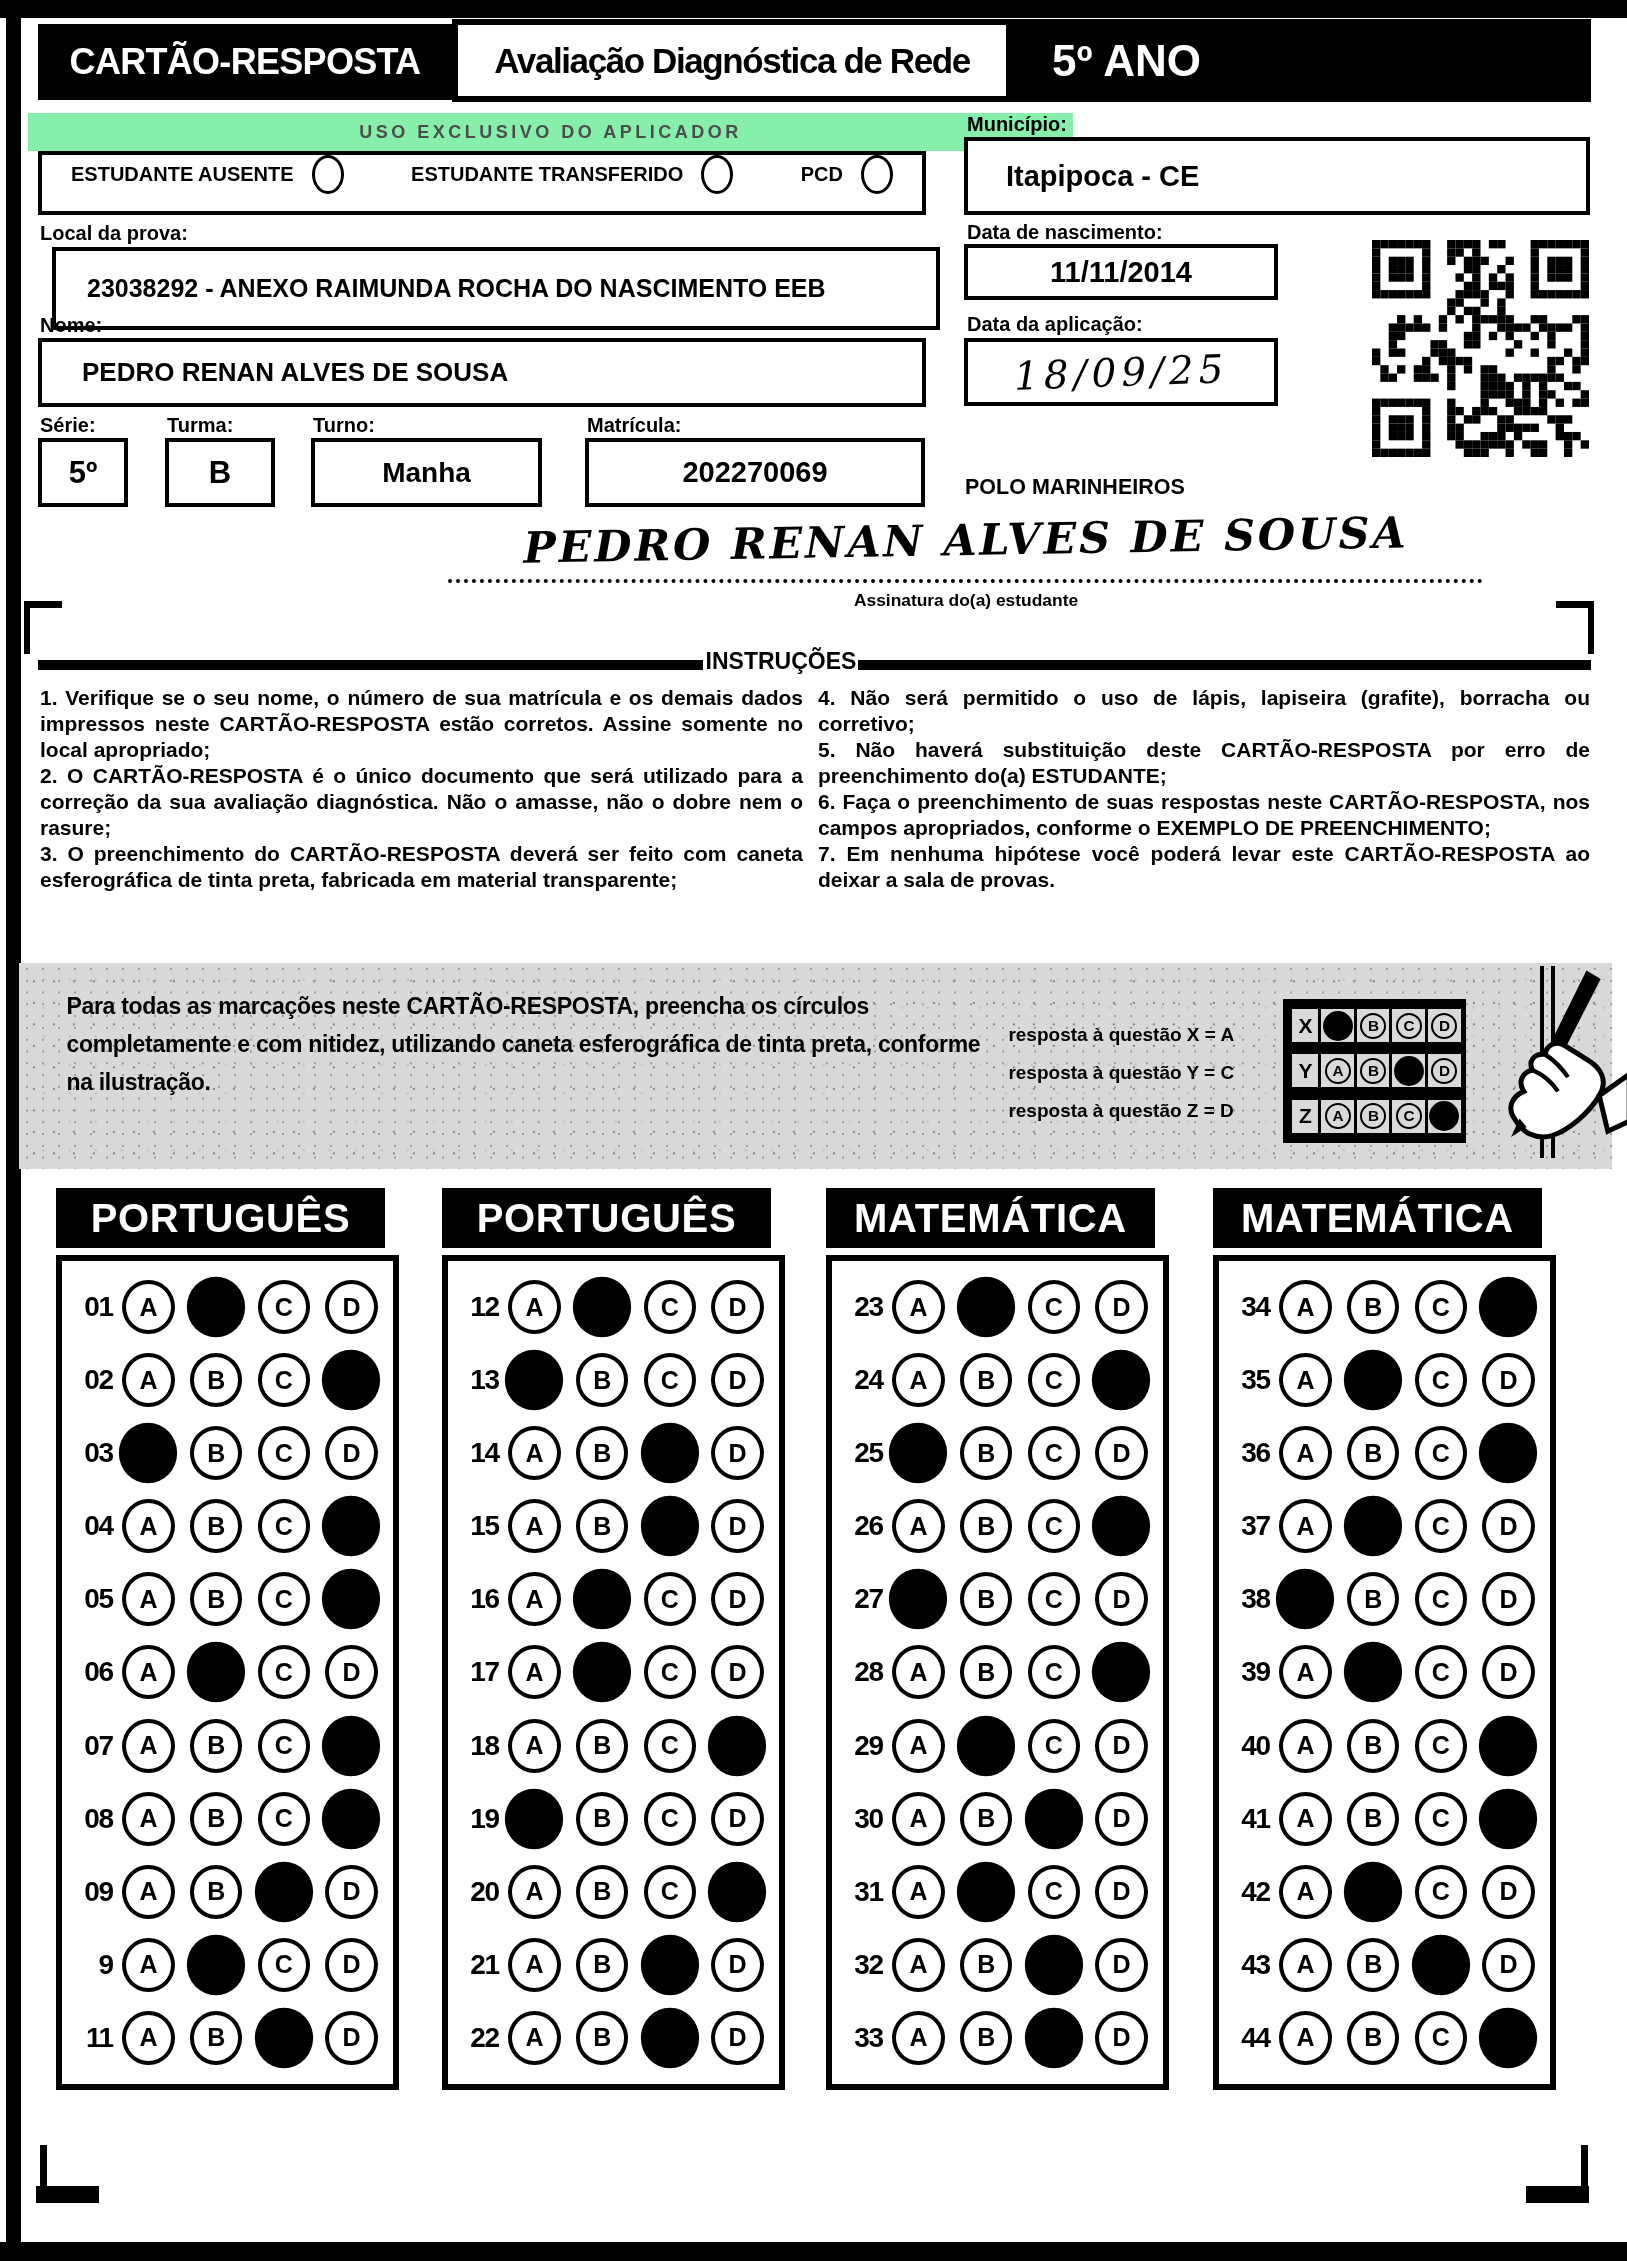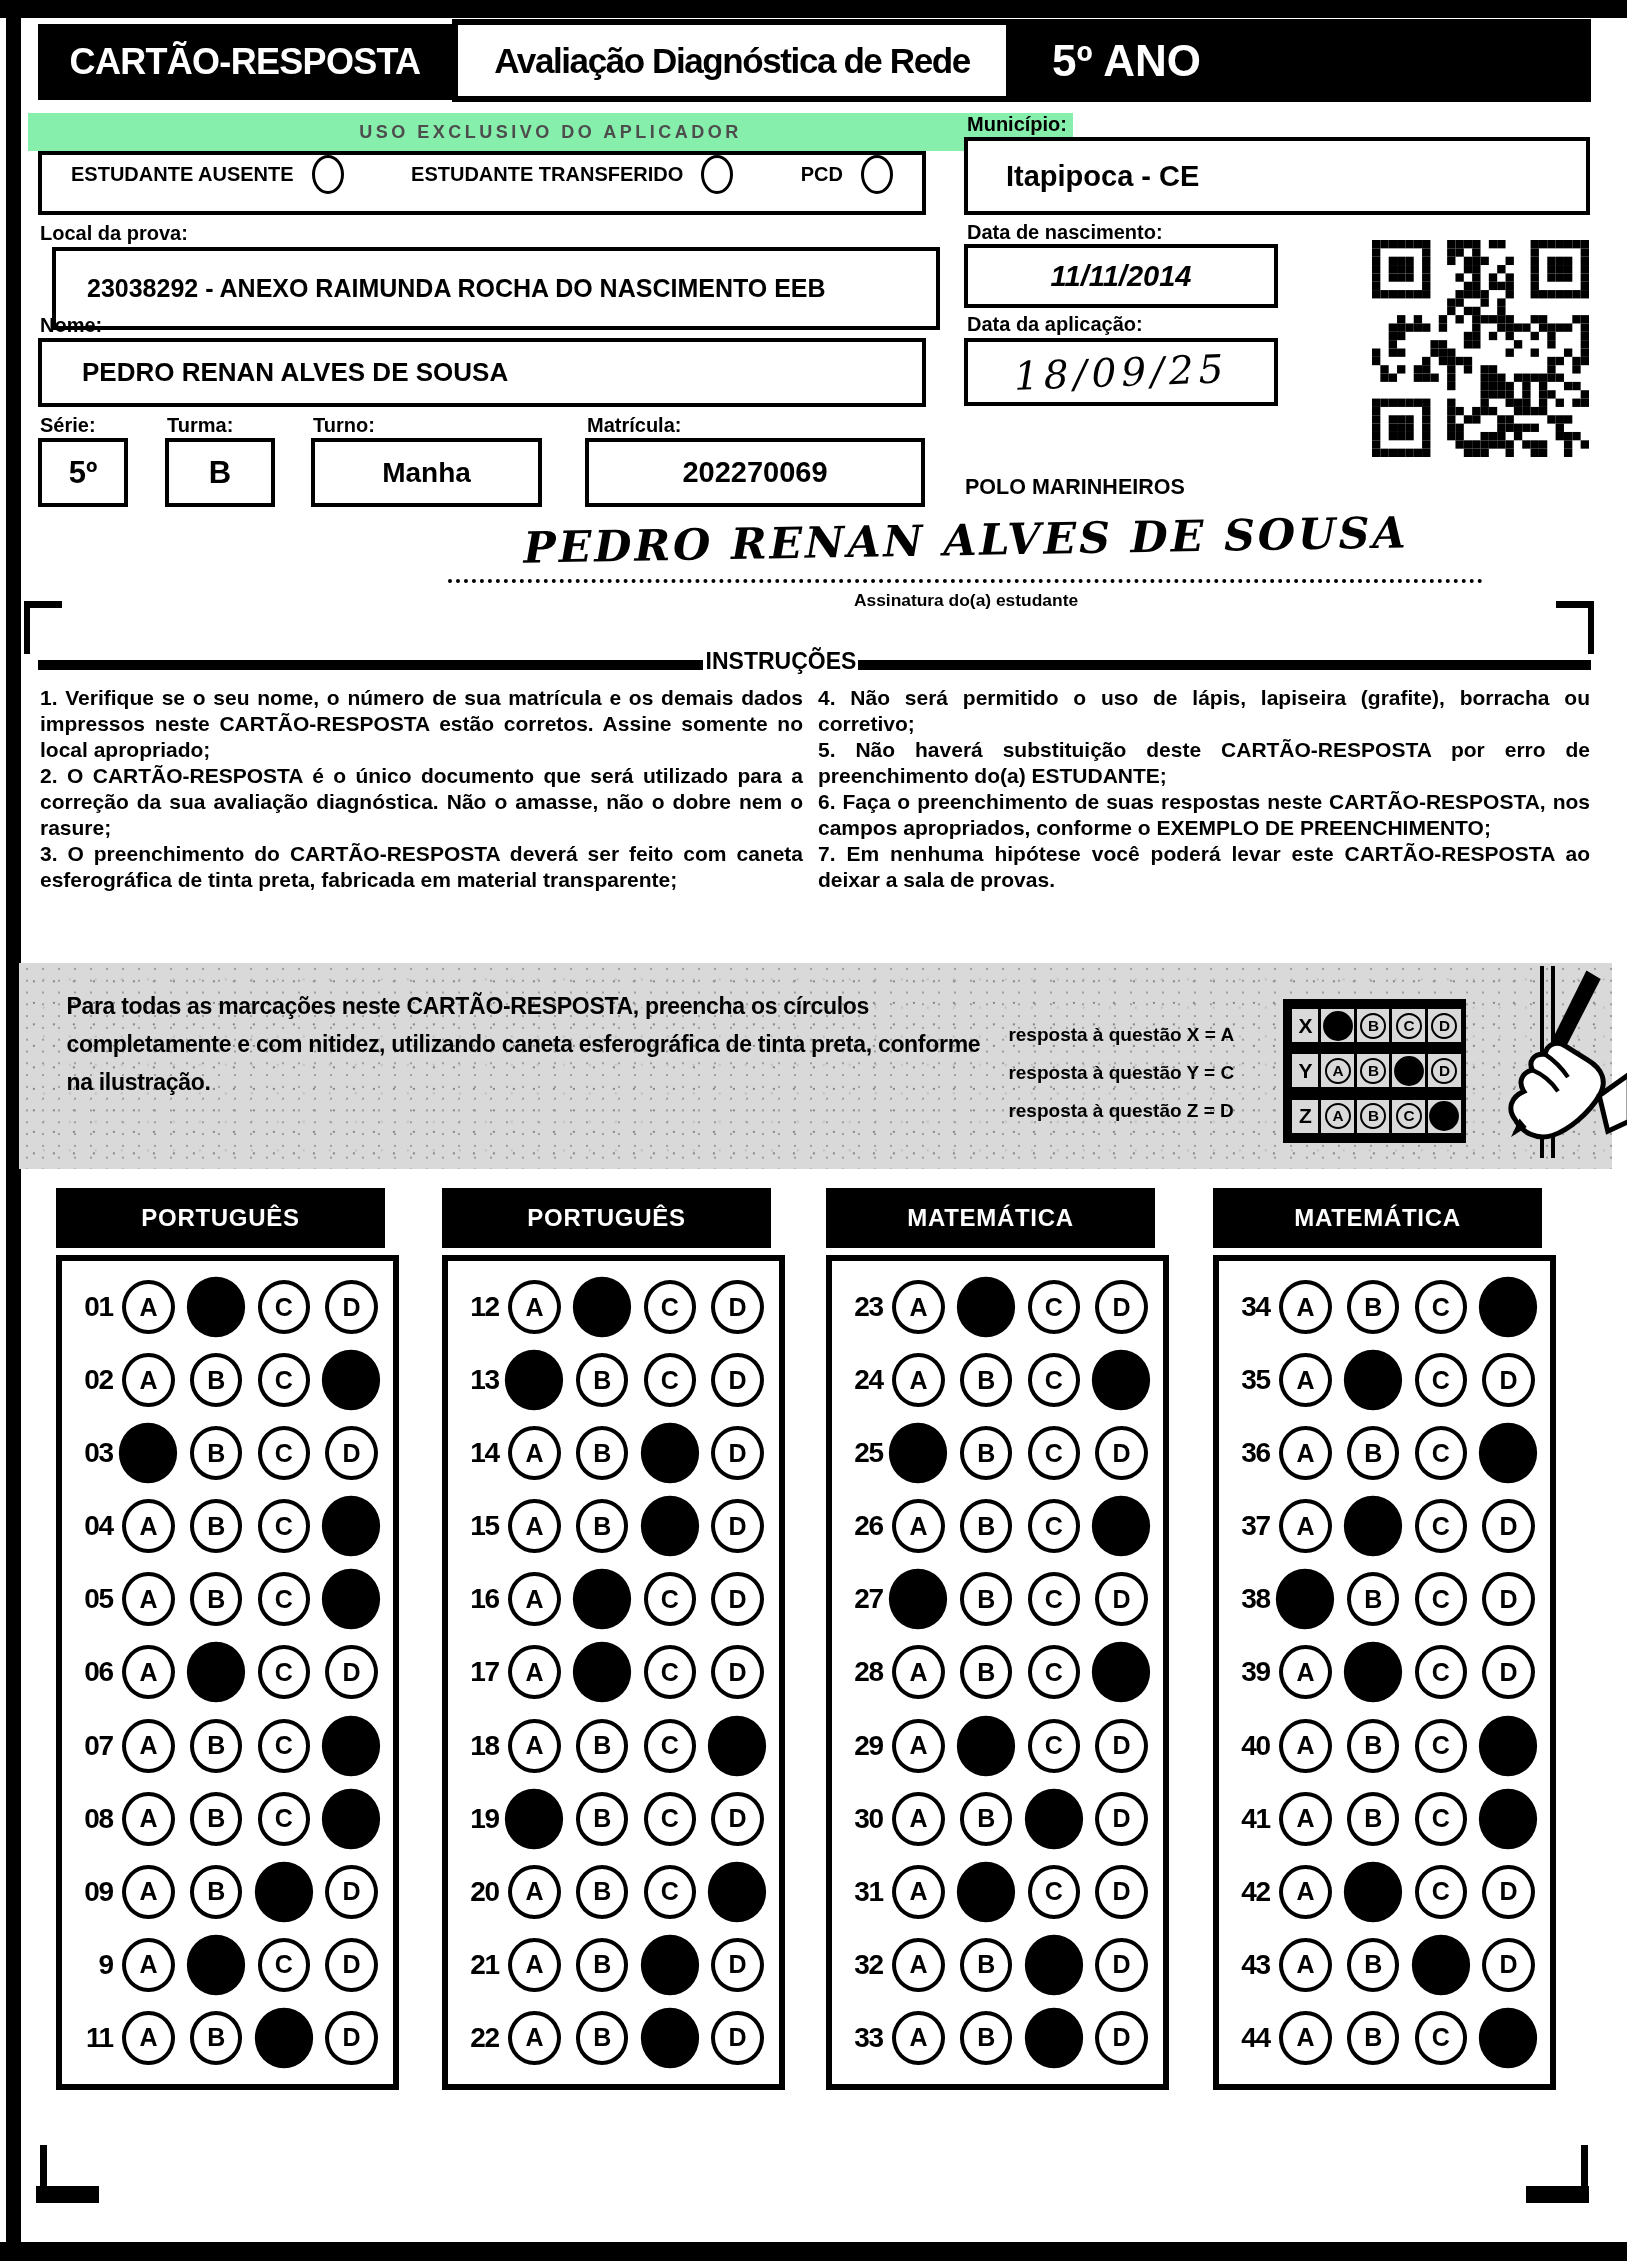--- a/index.html
+++ b/index.html
@@ -31,21 +31,21 @@
   .fbox{position:absolute;border:4.9px solid #000;box-sizing:border-box;background:#fff;
         display:flex;align-items:center;font-weight:bold;white-space:nowrap;}
 
   .local-box{left:52px;top:247px;width:888px;height:83px;font-size:25px;padding-left:31px;}
   .nome-box{left:38px;top:338px;width:888px;height:69px;font-size:26px;padding-left:40px;}
   .serie-box{left:38px;top:438px;width:90px;height:69px;justify-content:center;font-size:31px;}
   .turma-box{left:165px;top:438px;width:110px;height:69px;justify-content:center;font-size:31px;}
   .turno-box{left:311px;top:438px;width:231px;height:69px;justify-content:center;font-size:28px;}
   .matric-box{left:585px;top:438px;width:340px;height:69px;justify-content:center;font-size:29px;}
   .munic-box{left:964px;top:137px;width:626px;height:78px;font-size:29px;padding-left:38px;}
-  .nasc-box{left:964px;top:244px;width:314px;height:64px;justify-content:center;font-size:29px;font-style:italic;}
+  .nasc-box{left:964px;top:244px;width:314px;height:56px;justify-content:center;font-size:29px;}
   .aplic-box{left:964px;top:338px;width:314px;height:68px;justify-content:center;}
   .handwrite{font-family:"DejaVu Serif",serif;font-style:italic;font-weight:normal;font-size:39px;
              letter-spacing:4.9px;transform:rotate(-2deg);}
 
   .qr{position:absolute;left:1372px;top:238px;width:217px;height:221px;}
   .qr svg{width:100%;height:100%;fill:#000;}
 
   .polo{position:absolute;left:965px;top:475px;font-weight:bold;font-size:21.5px;}
 
   .sig{position:absolute;left:431px;top:515px;width:1070px;text-align:center;
@@ -86,21 +86,21 @@
   .hand{position:absolute;left:1428px;top:5.6px;width:185px;height:197px;}
 
   
   .answers{position:absolute;left:0;top:1188px;width:1627px;height:910px;}
   .answer-col{position:absolute;top:0;width:347px;}
   .answer-col:nth-of-type(1){left:56px;}
   .answer-col:nth-of-type(2){left:442px;}
   .answer-col:nth-of-type(3){left:826px;}
   .answer-col:nth-of-type(4){left:1213px;}
   .subject-header{width:329px;height:60px;background:#000;color:#fff;display:flex;align-items:center;
-                  justify-content:center;font-size:24px;font-weight:bold;letter-spacing:0.7px;}
+                  justify-content:center;font-size:40px;font-weight:bold;letter-spacing:0.7px;}
   .q-box{width:343px;height:835px;border:6.3px solid #000;box-sizing:border-box;margin-top:7px;
          display:flex;flex-direction:column;justify-content:space-evenly;padding-left:8.3px;background:#fff;}
   .q-row{display:flex;align-items:center;}
   .q-num{width:44px;text-align:right;font-size:28px;font-weight:bold;margin-right:9.7px;letter-spacing:-1.4px;}
   .bubble{width:46px;height:46px;border:4.2px solid #000;border-radius:50%;display:flex;align-items:center;
           justify-content:center;font-size:25px;font-weight:bold;margin-right:15.3px;background:#fff;box-sizing:content-box;}
   .bubble.filled{background:#000;border-color:#000;transform:scale(1.12);}
 
   
   .bm{position:absolute;background:#000;}

